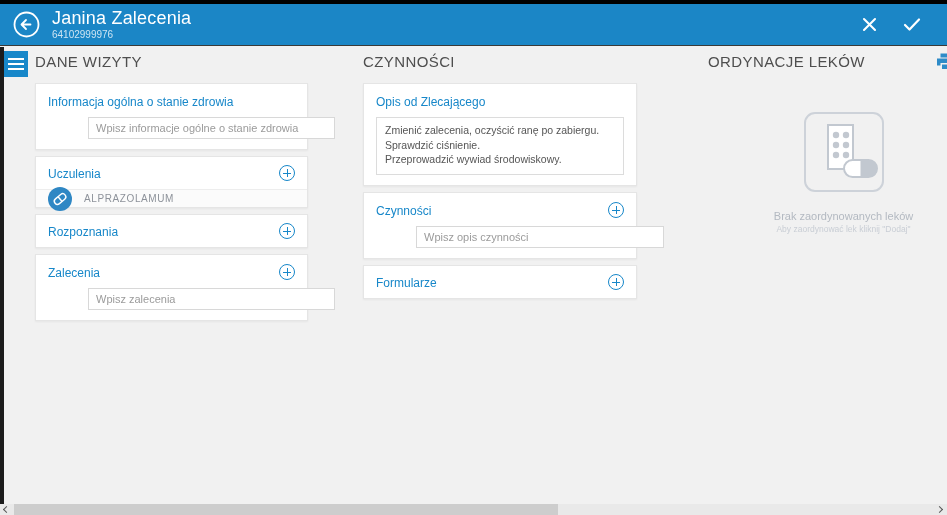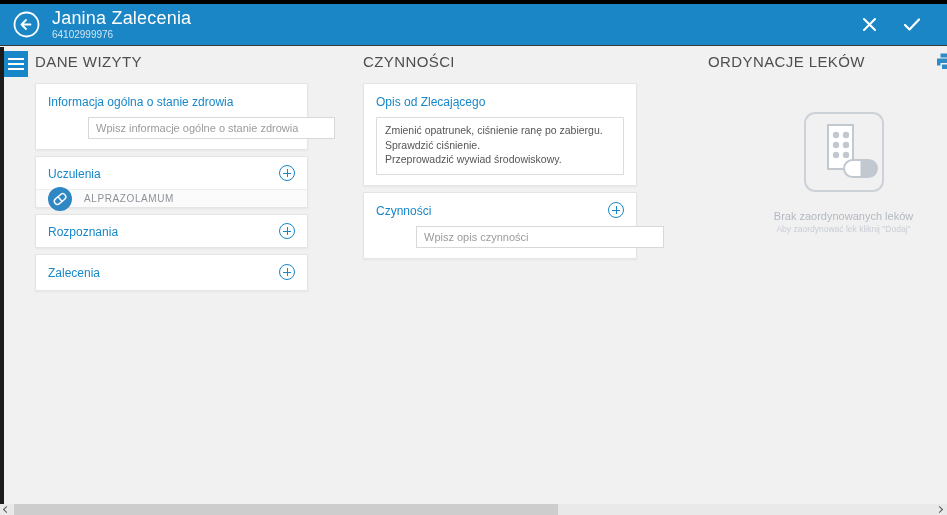--- a/index.html
+++ b/index.html
@@ -156,47 +156,54 @@
       <span class="blue-label">Rozpoznania</span>
       <span class="plus"></span>
     </div>
   </div>
 
   <div class="card">
     <div class="card-head">
       <span class="blue-label">Zalecenia</span>
       <span class="plus"></span>
     </div>
+    <input class="text-input" type="text" placeholder="Wpisz zalecenia" style="">
   </div>
 </div>
 
 <div class="col col2">
   <div class="col-title-row">
     <span class="col-title">CZYNNOŚCI</span>
   </div>
 
   <div class="card" style="margin-top:5px;">
     <div class="card-head">
       <span class="blue-label">Opis od Zlecającego</span>
     </div>
     <div class="note-box">
-      <div>Zmienić opatrunek, ciśnienie ranę po zabiergu.</div>
+      <div>Zmienić zalecenia, oczyścić ranę po zabiergu.</div>
       <div>Sprawdzić ciśnienie.</div>
       <div>Przeprowadzić wywiad środowiskowy.</div>
     </div>
   </div>
 
   <div class="card">
     <div class="card-head">
       <span class="blue-label">Czynności</span>
       <span class="plus"></span>
     </div>
     <input class="text-input" type="text" placeholder="Wpisz opis czynności" style="">
   </div>
 
+  <div class="card flat">
+    <div class="card-head">
+      <span class="blue-label">Formularze</span>
+      <span class="plus"></span>
+    </div>
+  </div>
 </div>
 
 <div class="col col3">
   <div class="col-title-row">
     <span class="col-title">ORDYNACJE LEKÓW</span>
     <span class="spacer"></span>
     <span class="icon-btn" style="margin-right:18px;">
       <svg width="19" height="17" viewBox="0 0 19 17">
         <rect x="4.5" y="0.5" width="10" height="4" fill="#2e8bc8"></rect>
         <path d="M1 5.5 h17 v7 h-3.5 v-2.5 h-10 v2.5 H1 z" fill="#2e8bc8"></path>

